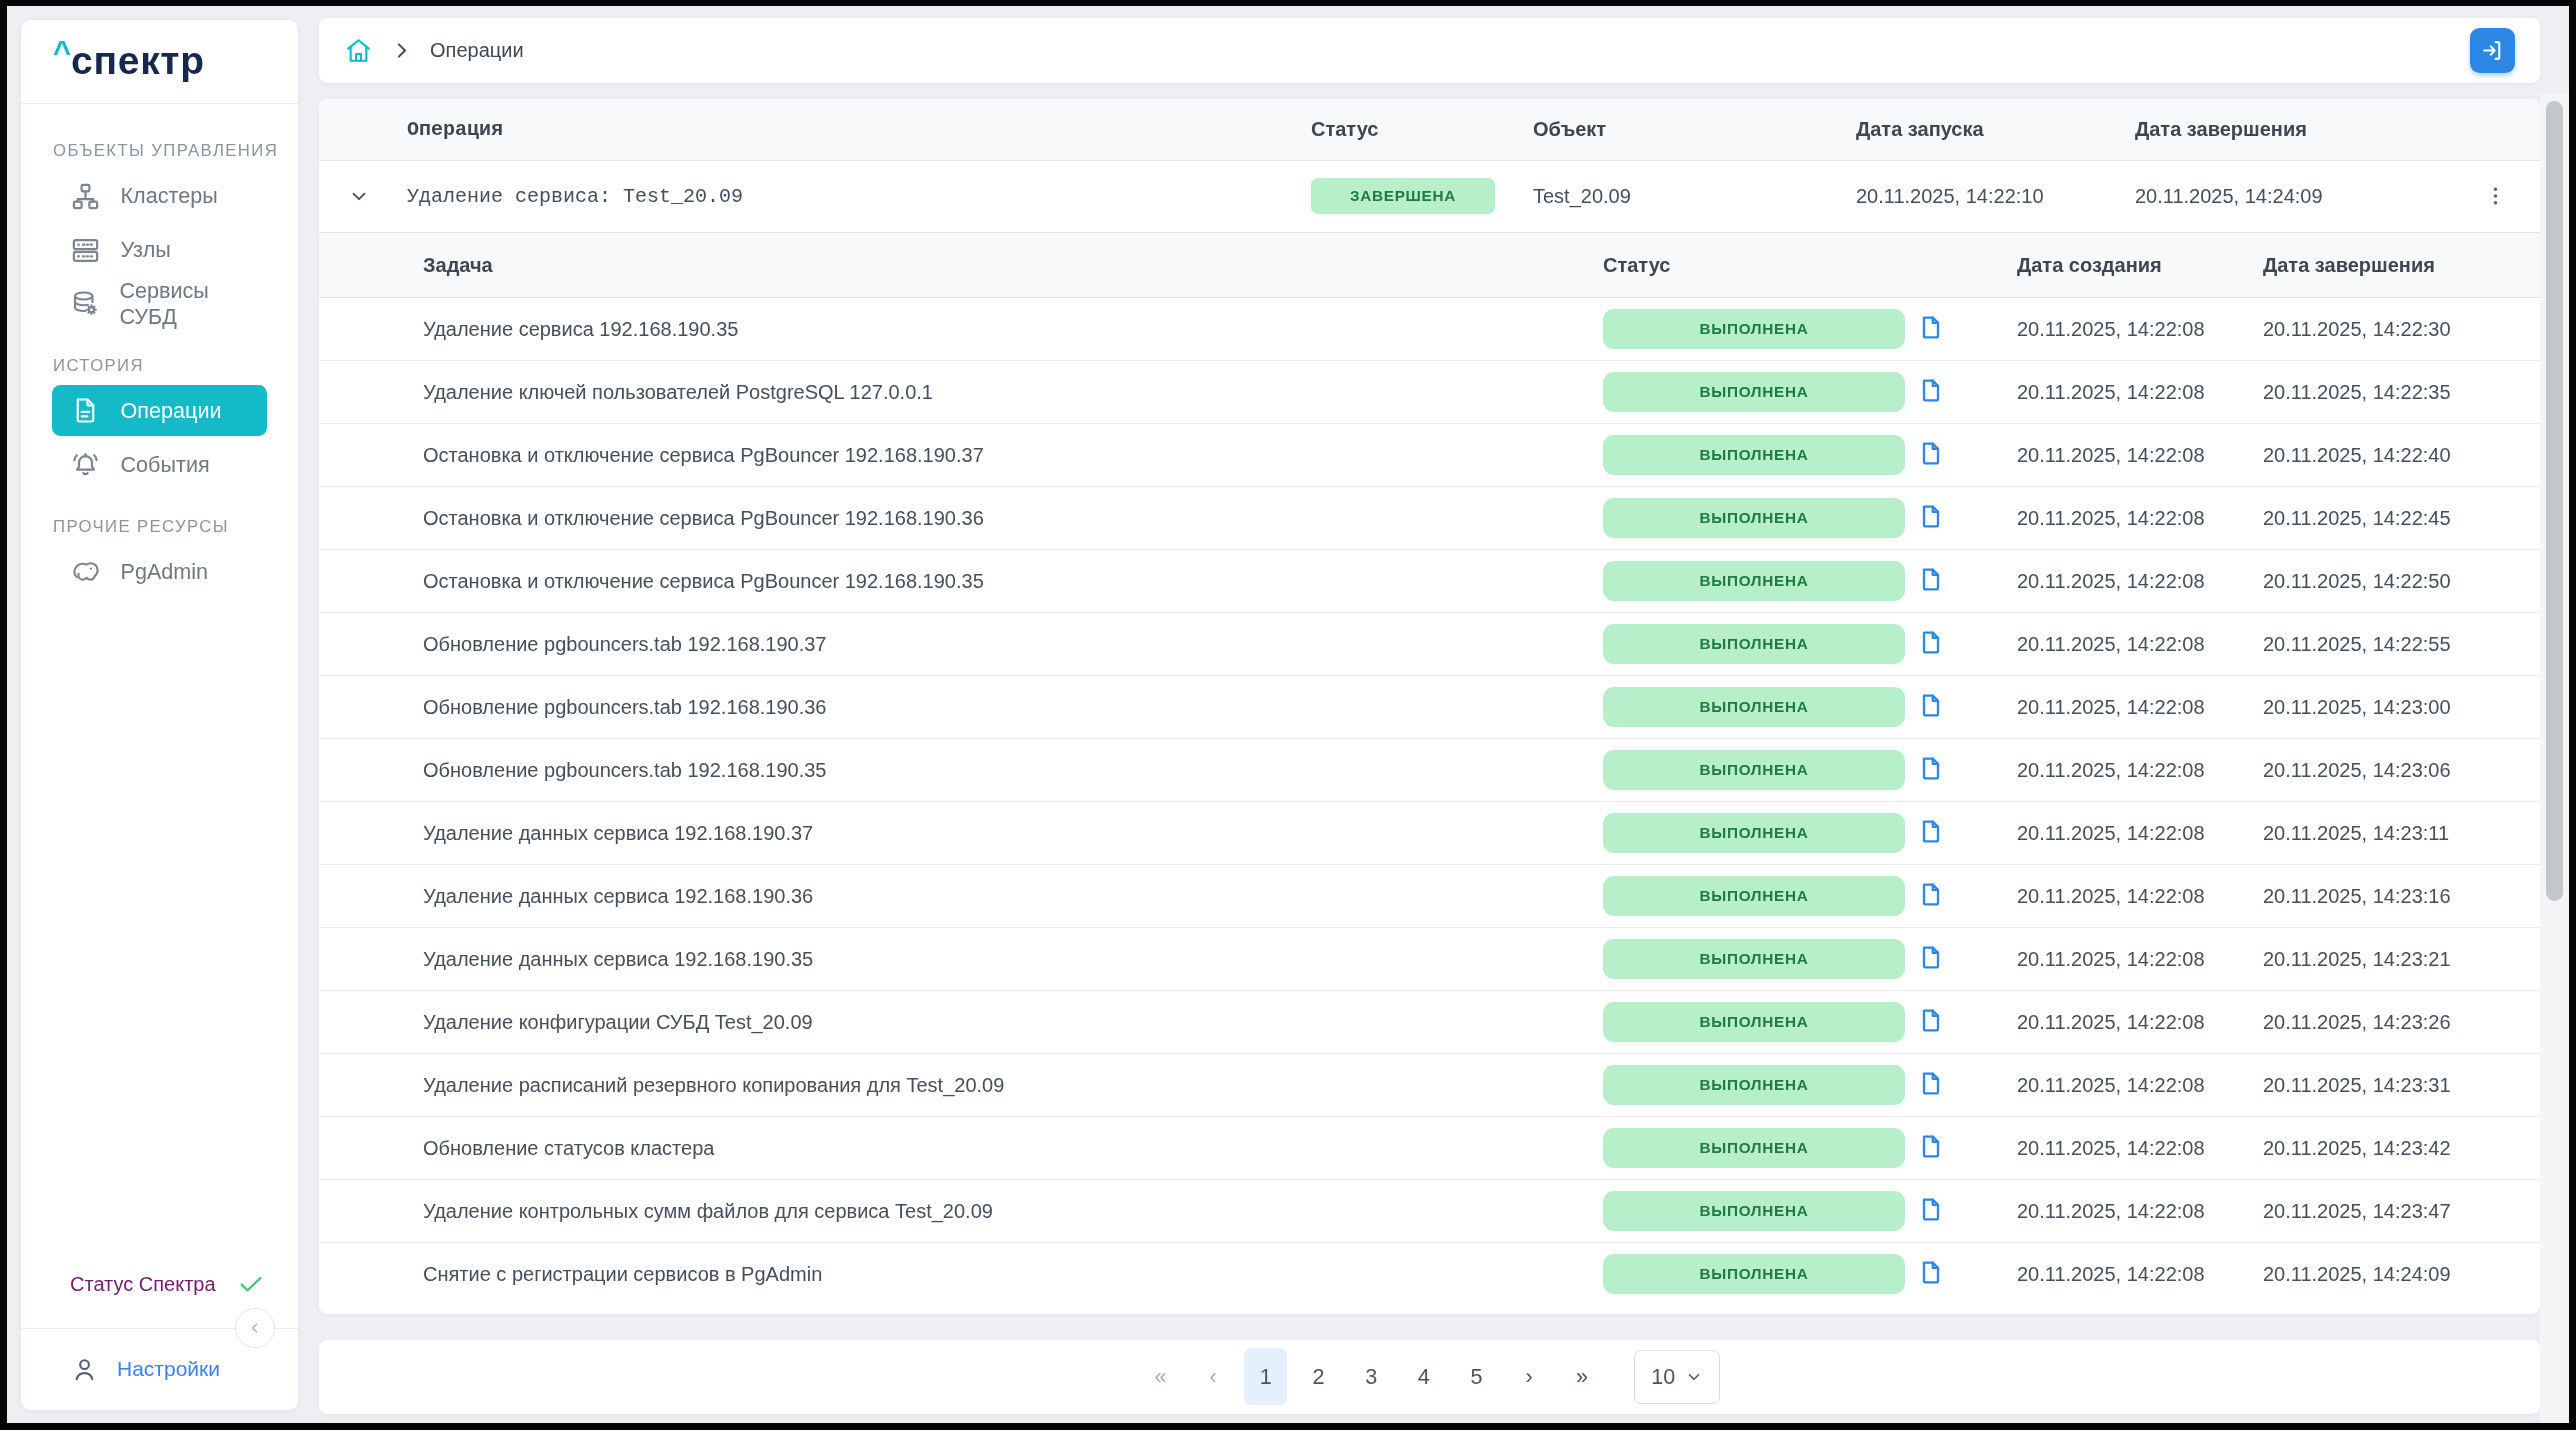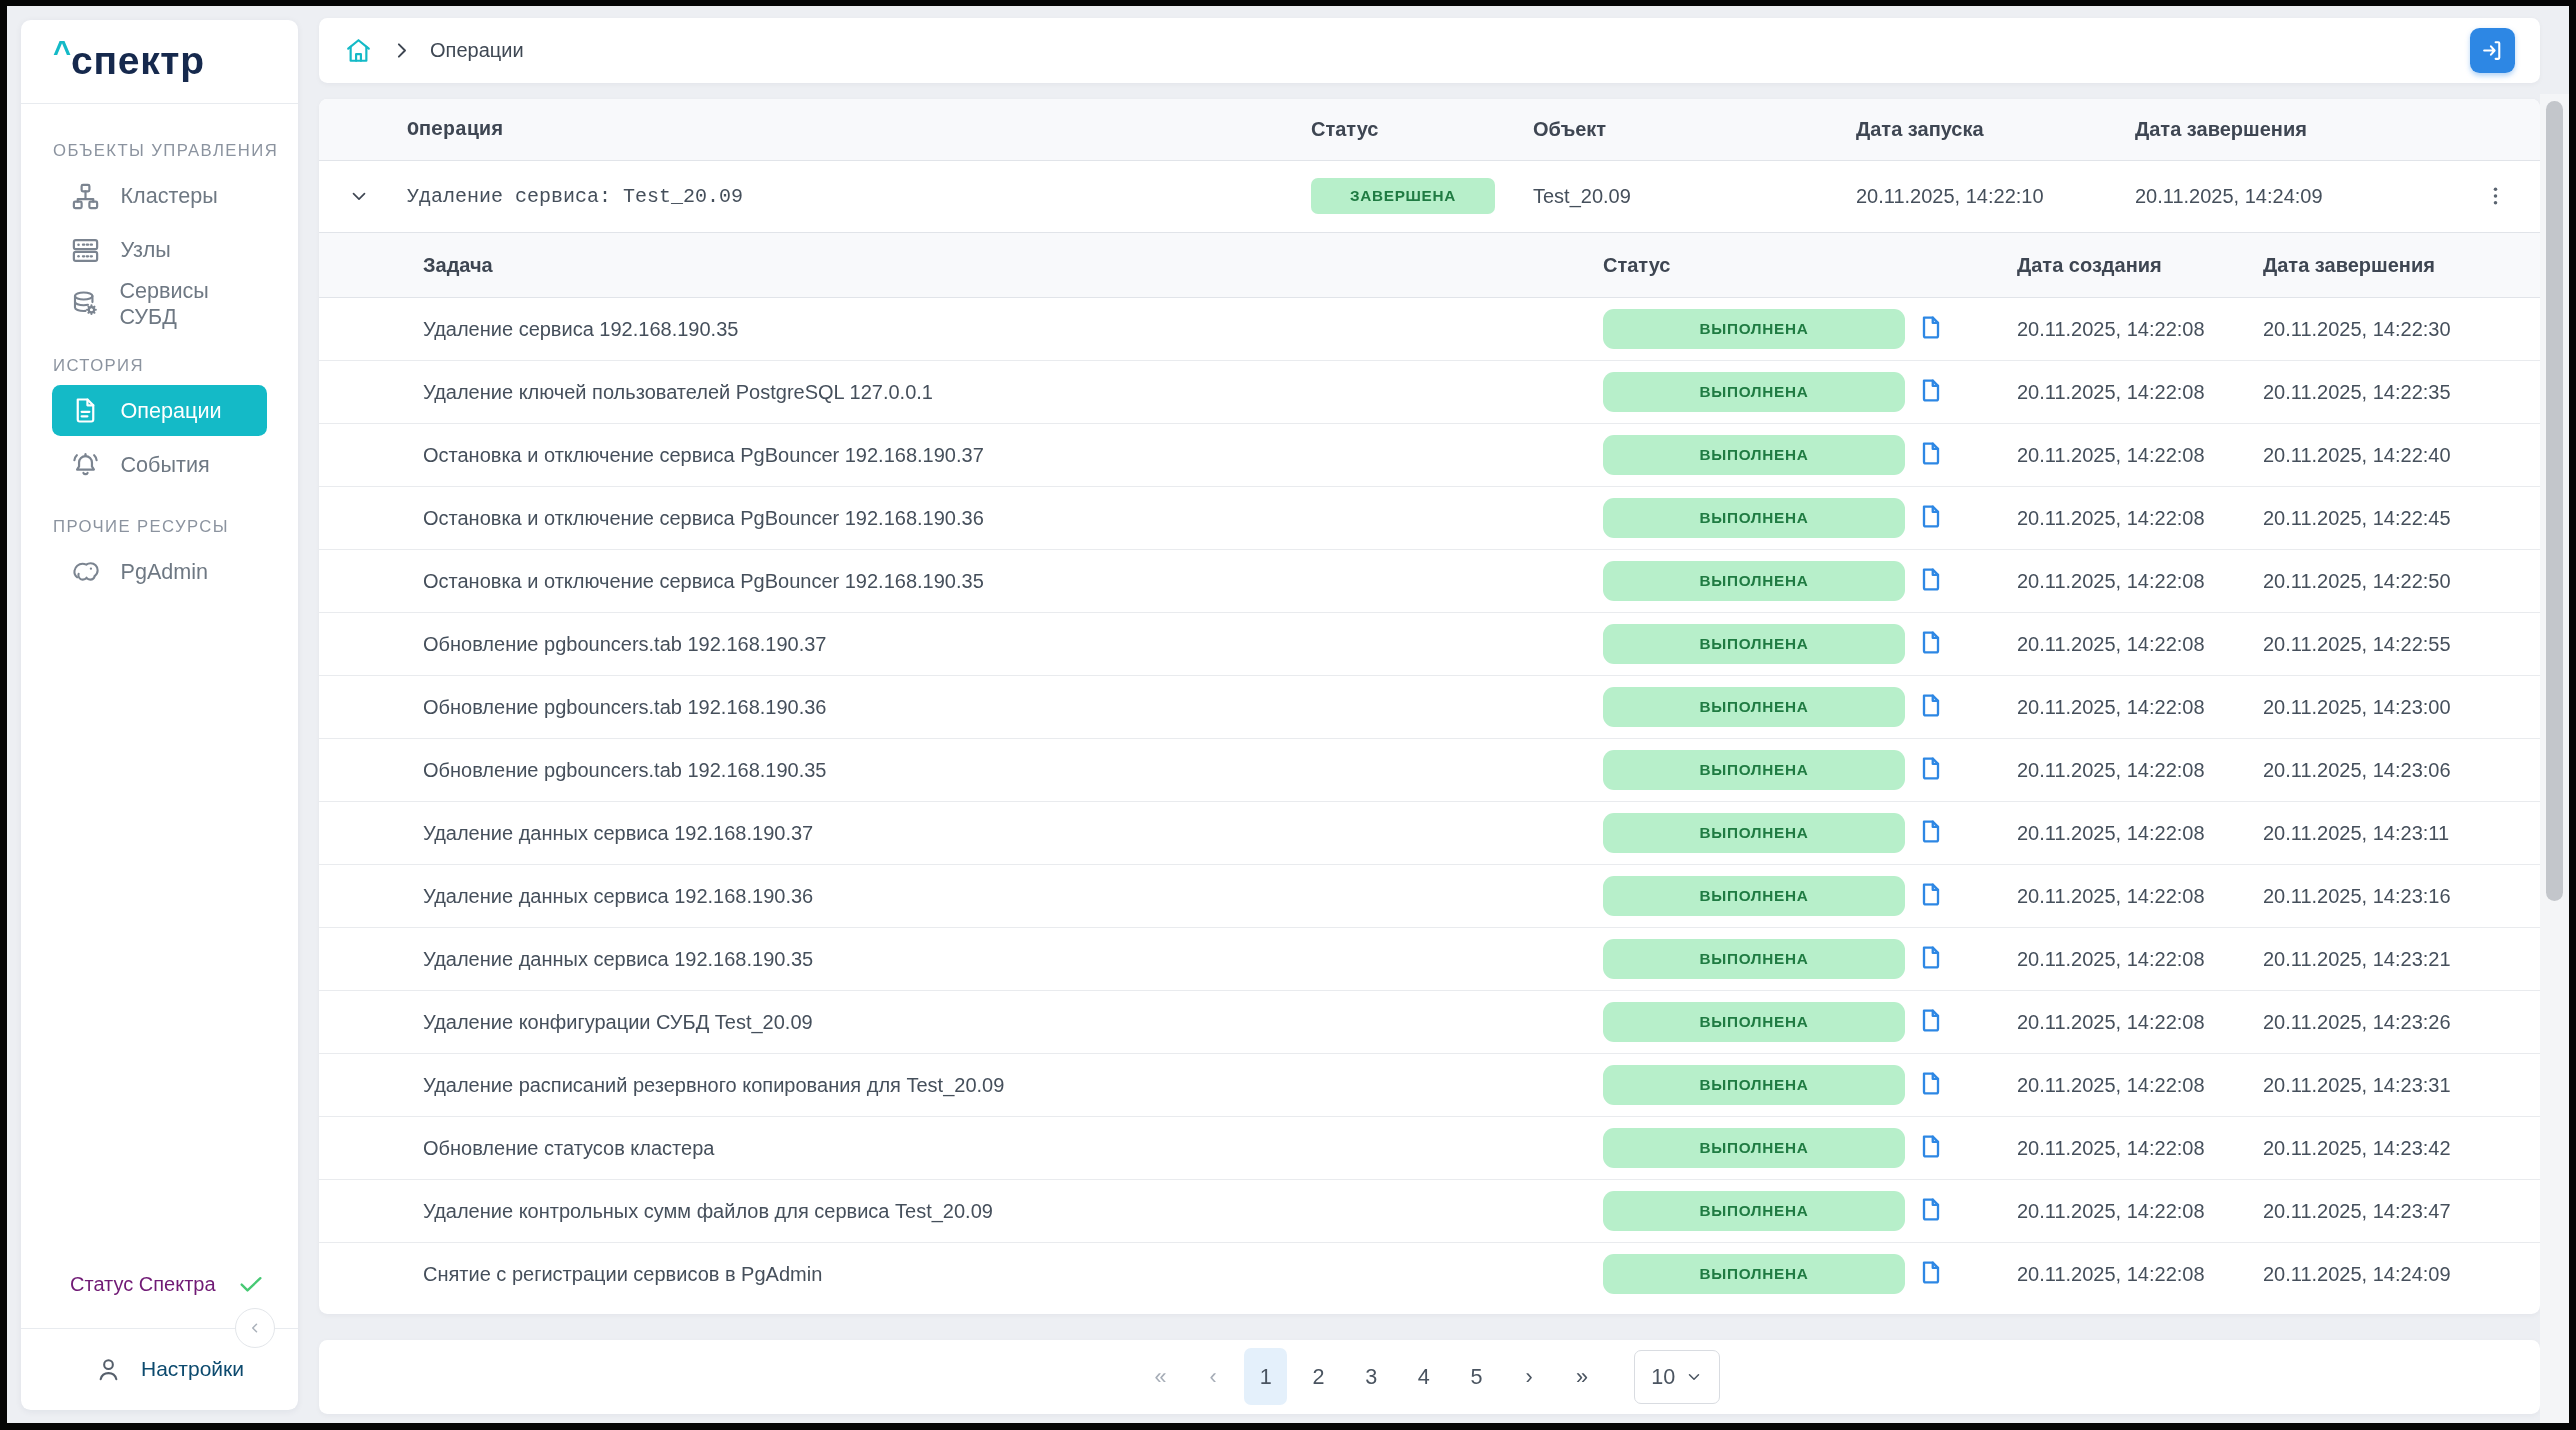--- a/index.html
+++ b/index.html
@@ -21,21 +21,21 @@
   .nav-item .nav-ic { width:31px; height:31px; color:#7b8490; display:flex; align-items:center; }
   .nav-item.active { background:var(--accent,#14bac7); color:#fff; }
   .nav-item.active .nav-ic { color:#fff; }
   .sidebar-bottom { margin-top:auto; }
   .status-row { display:flex; align-items:center; gap:21px; padding-left:49px; height:45px; font-size:20px; color:#701a75; margin-bottom:21px; }
   .check-ic { width:28px; height:28px; color:var(--check_green,#47c974); }
   .sidebar-divider { position:relative; border-top:1.4px solid #e8ebef; }
   .collapse-btn { position:absolute; left:214px; top:-21px; width:40px; height:40px; border-radius:50%;
                   background:#fff; border:1.4px solid #e3e6ea; color:#aab1ba; display:flex; align-items:center; justify-content:center; cursor:pointer; }
   .collapse-btn svg { width:18px; height:18px; }
-  .settings-row { display:flex; align-items:center; gap:18px; padding-left:73px; height:81px; font-size:21px; color:#0c4a6e; cursor:pointer; }
+  .settings-row { display:flex; align-items:center; gap:18px; padding-left:49px; height:81px; font-size:21px; color:#3b82f6; cursor:pointer; }
   .settings-row .nav-ic { width:29px; height:29px; color:#565f6b; }
 
   
   .main { position:absolute; left:312px; top:0; width:2221px; height:100%; }
   .topbar { position:absolute; top:12px; left:0; width:100%; height:65px; background:#fff; border-radius:8.4px;
             box-shadow:0 1.4px 5.6px rgba(20,30,60,.04); display:flex; align-items:center; padding:0 25px; }
   .home-ic { width:29px; height:29px; color:var(--accent,#14bac7); cursor:pointer; }
   .crumb-sep { width:21px; height:21px; color:#3e4652; margin:0 18px; }
   .crumb-label { font-size:20px; color:#3f4854; }
   .login-btn { margin-left:auto; width:45px; height:45px; border-radius:9.7px; background:var(--blue,#2d87e4);

